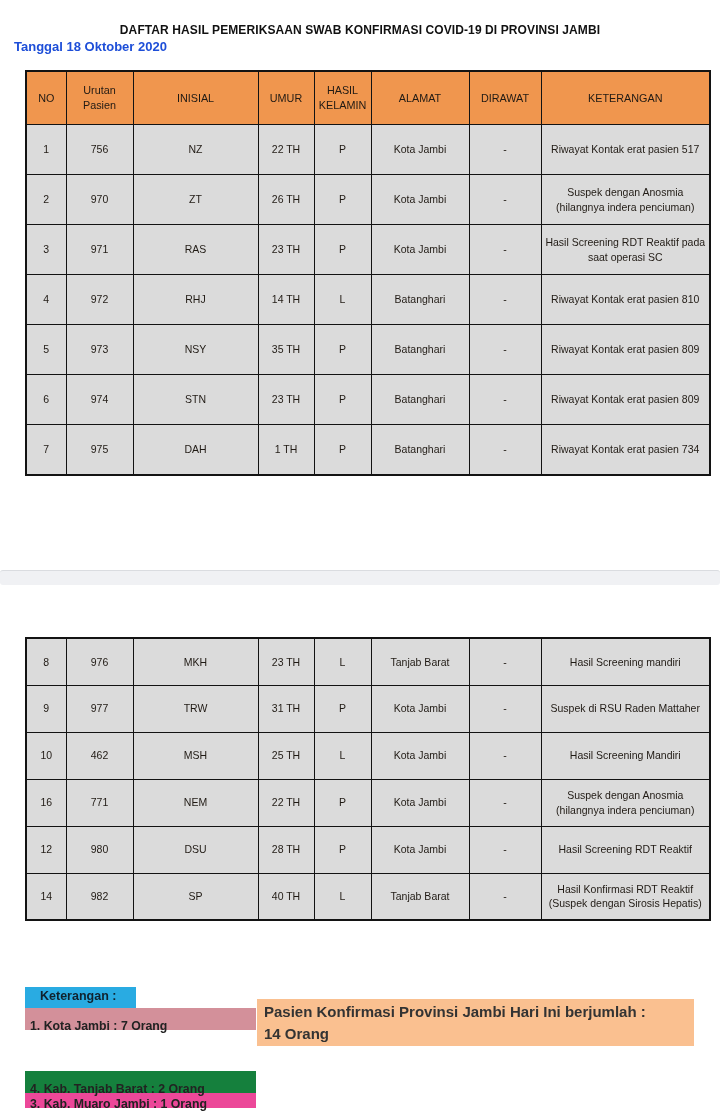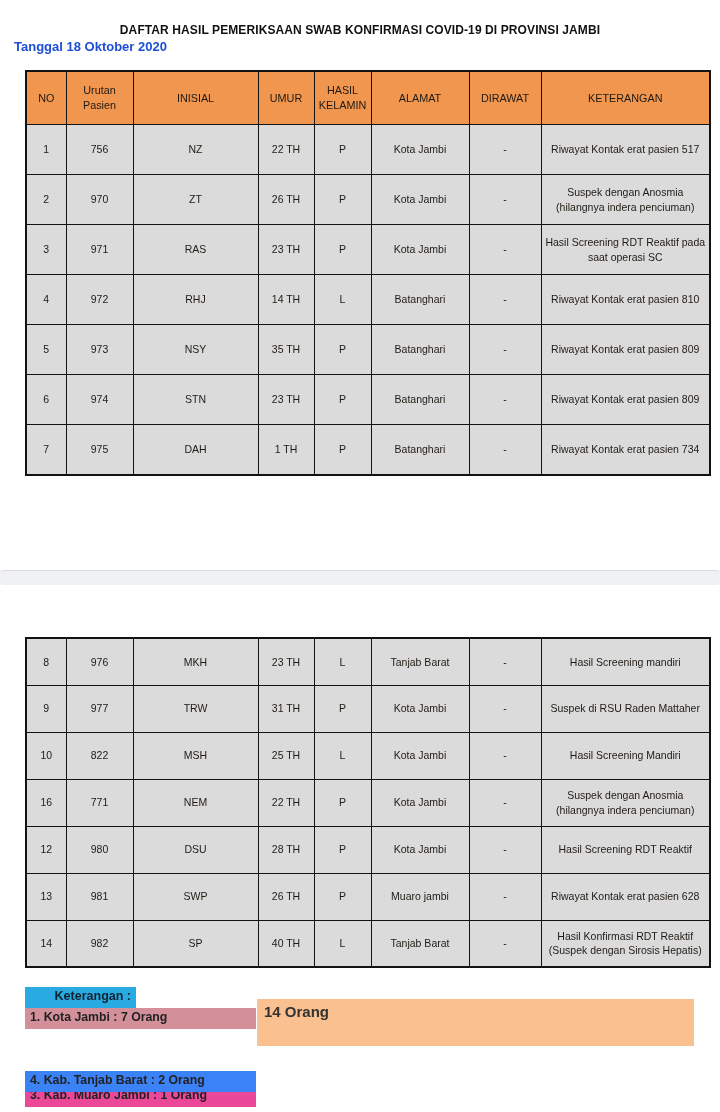--- a/index.html
+++ b/index.html
@@ -31,25 +31,25 @@
   }
   .dtable tbody td{background:var(--row-bg,#DBDBDB);}
   .t1 tbody tr{height:50px;}
   .t2 tbody tr{height:47px;}
   .page-divider{
     position:absolute;left:0;top:570px;width:720px;height:14px;
     background:#f0f1f4;border-top:1px solid #dadce0;border-radius:3px;
   }
   .legend-head{
     position:absolute;left:25px;top:987px;width:111px;height:21px;box-sizing:border-box;
-    padding:2px 5px;font-size:12.5px;font-weight:bold;color:#10222e;white-space:nowrap;text-align:right;
+    padding:2px 15px;font-size:12.5px;font-weight:bold;color:#10222e;white-space:nowrap;
   }
   .legend-item{
     position:absolute;left:25px;width:231px;height:21px;box-sizing:border-box;
-    padding:2px 5px;font-size:12.3px;font-weight:bold;color:#222;white-space:nowrap;
+    padding:11px 5px;font-size:12.3px;font-weight:bold;color:#222;white-space:nowrap;
   }
   .li-0{top:1008px;}
   .li-1{top:1076px;text-align:center;}
   .li-2{top:1050px;}
   .li-3{top:1071px;}
   .summary-box{
     position:absolute;left:257px;top:999px;width:437px;height:47px;box-sizing:border-box;
     padding:2px 7px;font-size:15px;font-weight:600;color:#333;line-height:1.45;
   }
 </style>
@@ -187,21 +187,21 @@
           <td>977</td>
           <td>TRW</td>
           <td>31 TH</td>
           <td>P</td>
           <td>Kota Jambi</td>
           <td>-</td>
           <td>Suspek di RSU Raden Mattaher</td>
         </tr>
         <tr>
           <td>10</td>
-          <td>822</td>
+          <td>462</td>
           <td>MSH</td>
           <td>25 TH</td>
           <td>L</td>
           <td>Kota Jambi</td>
           <td>-</td>
           <td>Hasil Screening Mandiri</td>
         </tr>
         <tr>
           <td>16</td>
           <td>771</td>
@@ -216,45 +216,36 @@
           <td>12</td>
           <td>980</td>
           <td>DSU</td>
           <td>28 TH</td>
           <td>P</td>
           <td>Kota Jambi</td>
           <td>-</td>
           <td>Hasil Screening RDT Reaktif</td>
         </tr>
         <tr>
-          <td>13</td>
-          <td>981</td>
-          <td>SWP</td>
-          <td>26 TH</td>
-          <td>P</td>
-          <td>Muaro jambi</td>
-          <td>-</td>
-          <td>Riwayat Kontak erat pasien 628</td>
-        </tr>
-        <tr>
           <td>14</td>
           <td>982</td>
           <td>SP</td>
           <td>40 TH</td>
           <td>L</td>
           <td>Tanjab Barat</td>
           <td>-</td>
           <td>Hasil Konfirmasi  RDT Reaktif (Suspek dengan Sirosis Hepatis)</td>
         </tr>
       </tbody>
   </table>
 
   <div class="legend-head" style="background-color: rgb(41, 171, 226);">Keterangan :</div>
   <div class="legend-item li-0" style="background-color: rgb(211, 144, 154);">1. Kota Jambi : 7 Orang</div>
   <div class="legend-item li-1" style="background-color: rgb(146, 208, 80);">2. Kab. Batanghari : 4 Orang</div>
   <div class="legend-item li-2" style="background-color: #ec4899; margin-top: 36px;">3. Kab. Muaro Jambi : 1 Orang</div>
-  <div class="legend-item li-3" style="background-color: #3b82f6;">4. Kab. Tanjab Barat : 2 Orang</div>
+  <div class="legend-item li-3" style="background-color: #15803d;">4. Kab. Tanjab Barat : 2 Orang</div>
 
   <div class="summary-box" style="background-color: rgb(250, 192, 144);">
+    <div>Pasien Konfirmasi Provinsi Jambi Hari Ini berjumlah  :</div>
     <div>14 Orang</div>
   </div>
 
 </div>
 
 </body></html>

